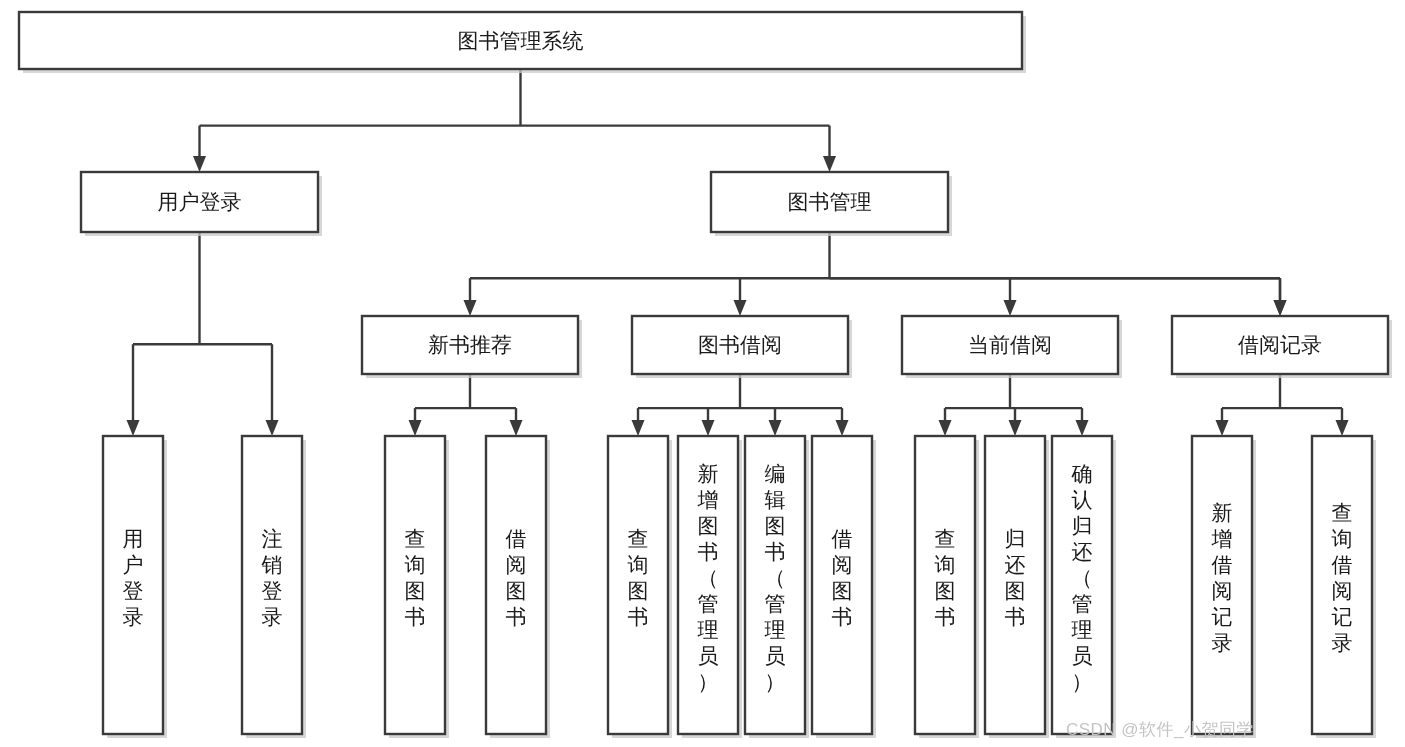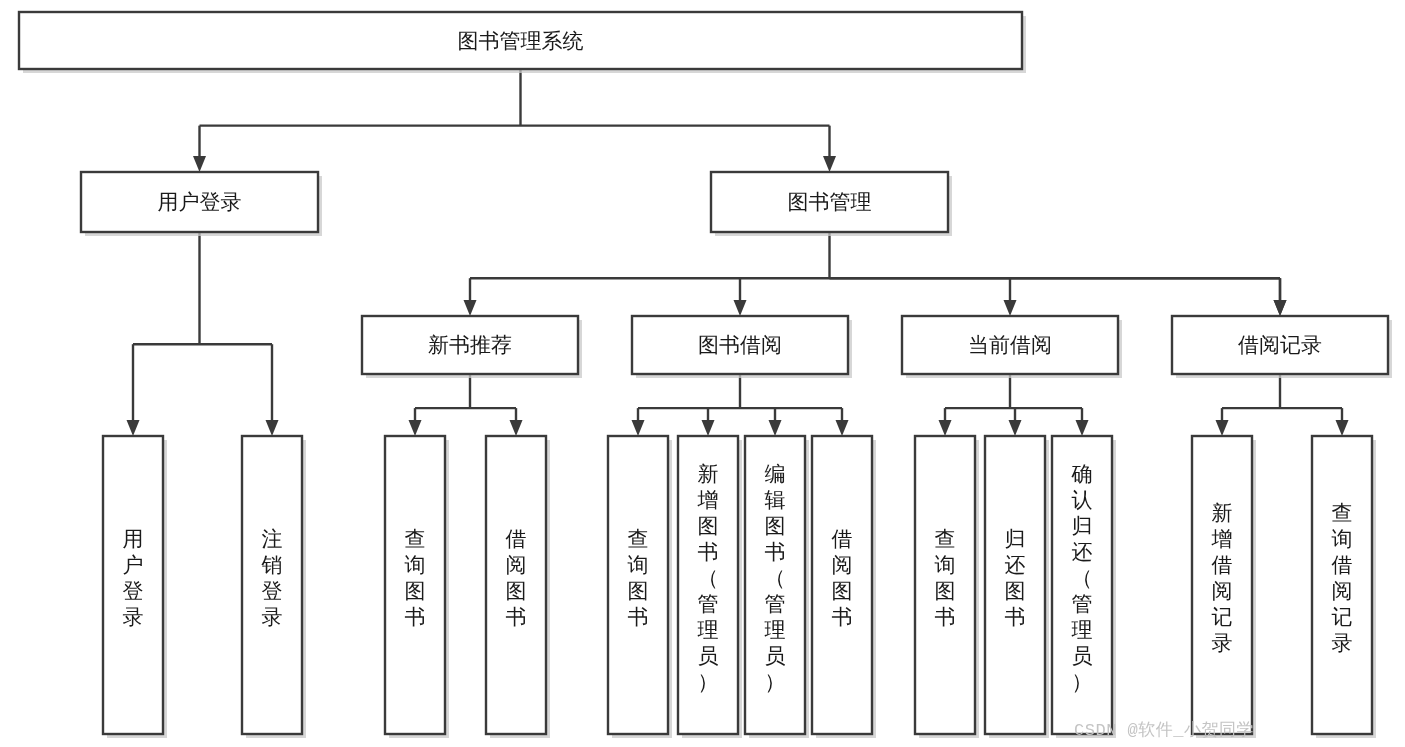--- a/index.html
+++ b/index.html
@@ -59,21 +59,21 @@
     font-family: "DejaVu Sans", "Liberation Sans", sans-serif;
     font-size: 21px;
     text-anchor: middle;
   }
   .watermark-text {
     position: absolute;
     right: 12px;
     bottom: 6px;
     color: #c4c4c4;
     font-size: 17px;
-    font-family: Liberation Mono, monospace;
+    font-family: Liberation Sans, sans-serif;
     white-space: nowrap;
     letter-spacing: 0.5px;
     pointer-events: none;
   }
 </style>
 </head>
 <body>
 
 <div id="diagram-root">
   <svg id="diagram-svg" viewBox="0 0 1405 747">

